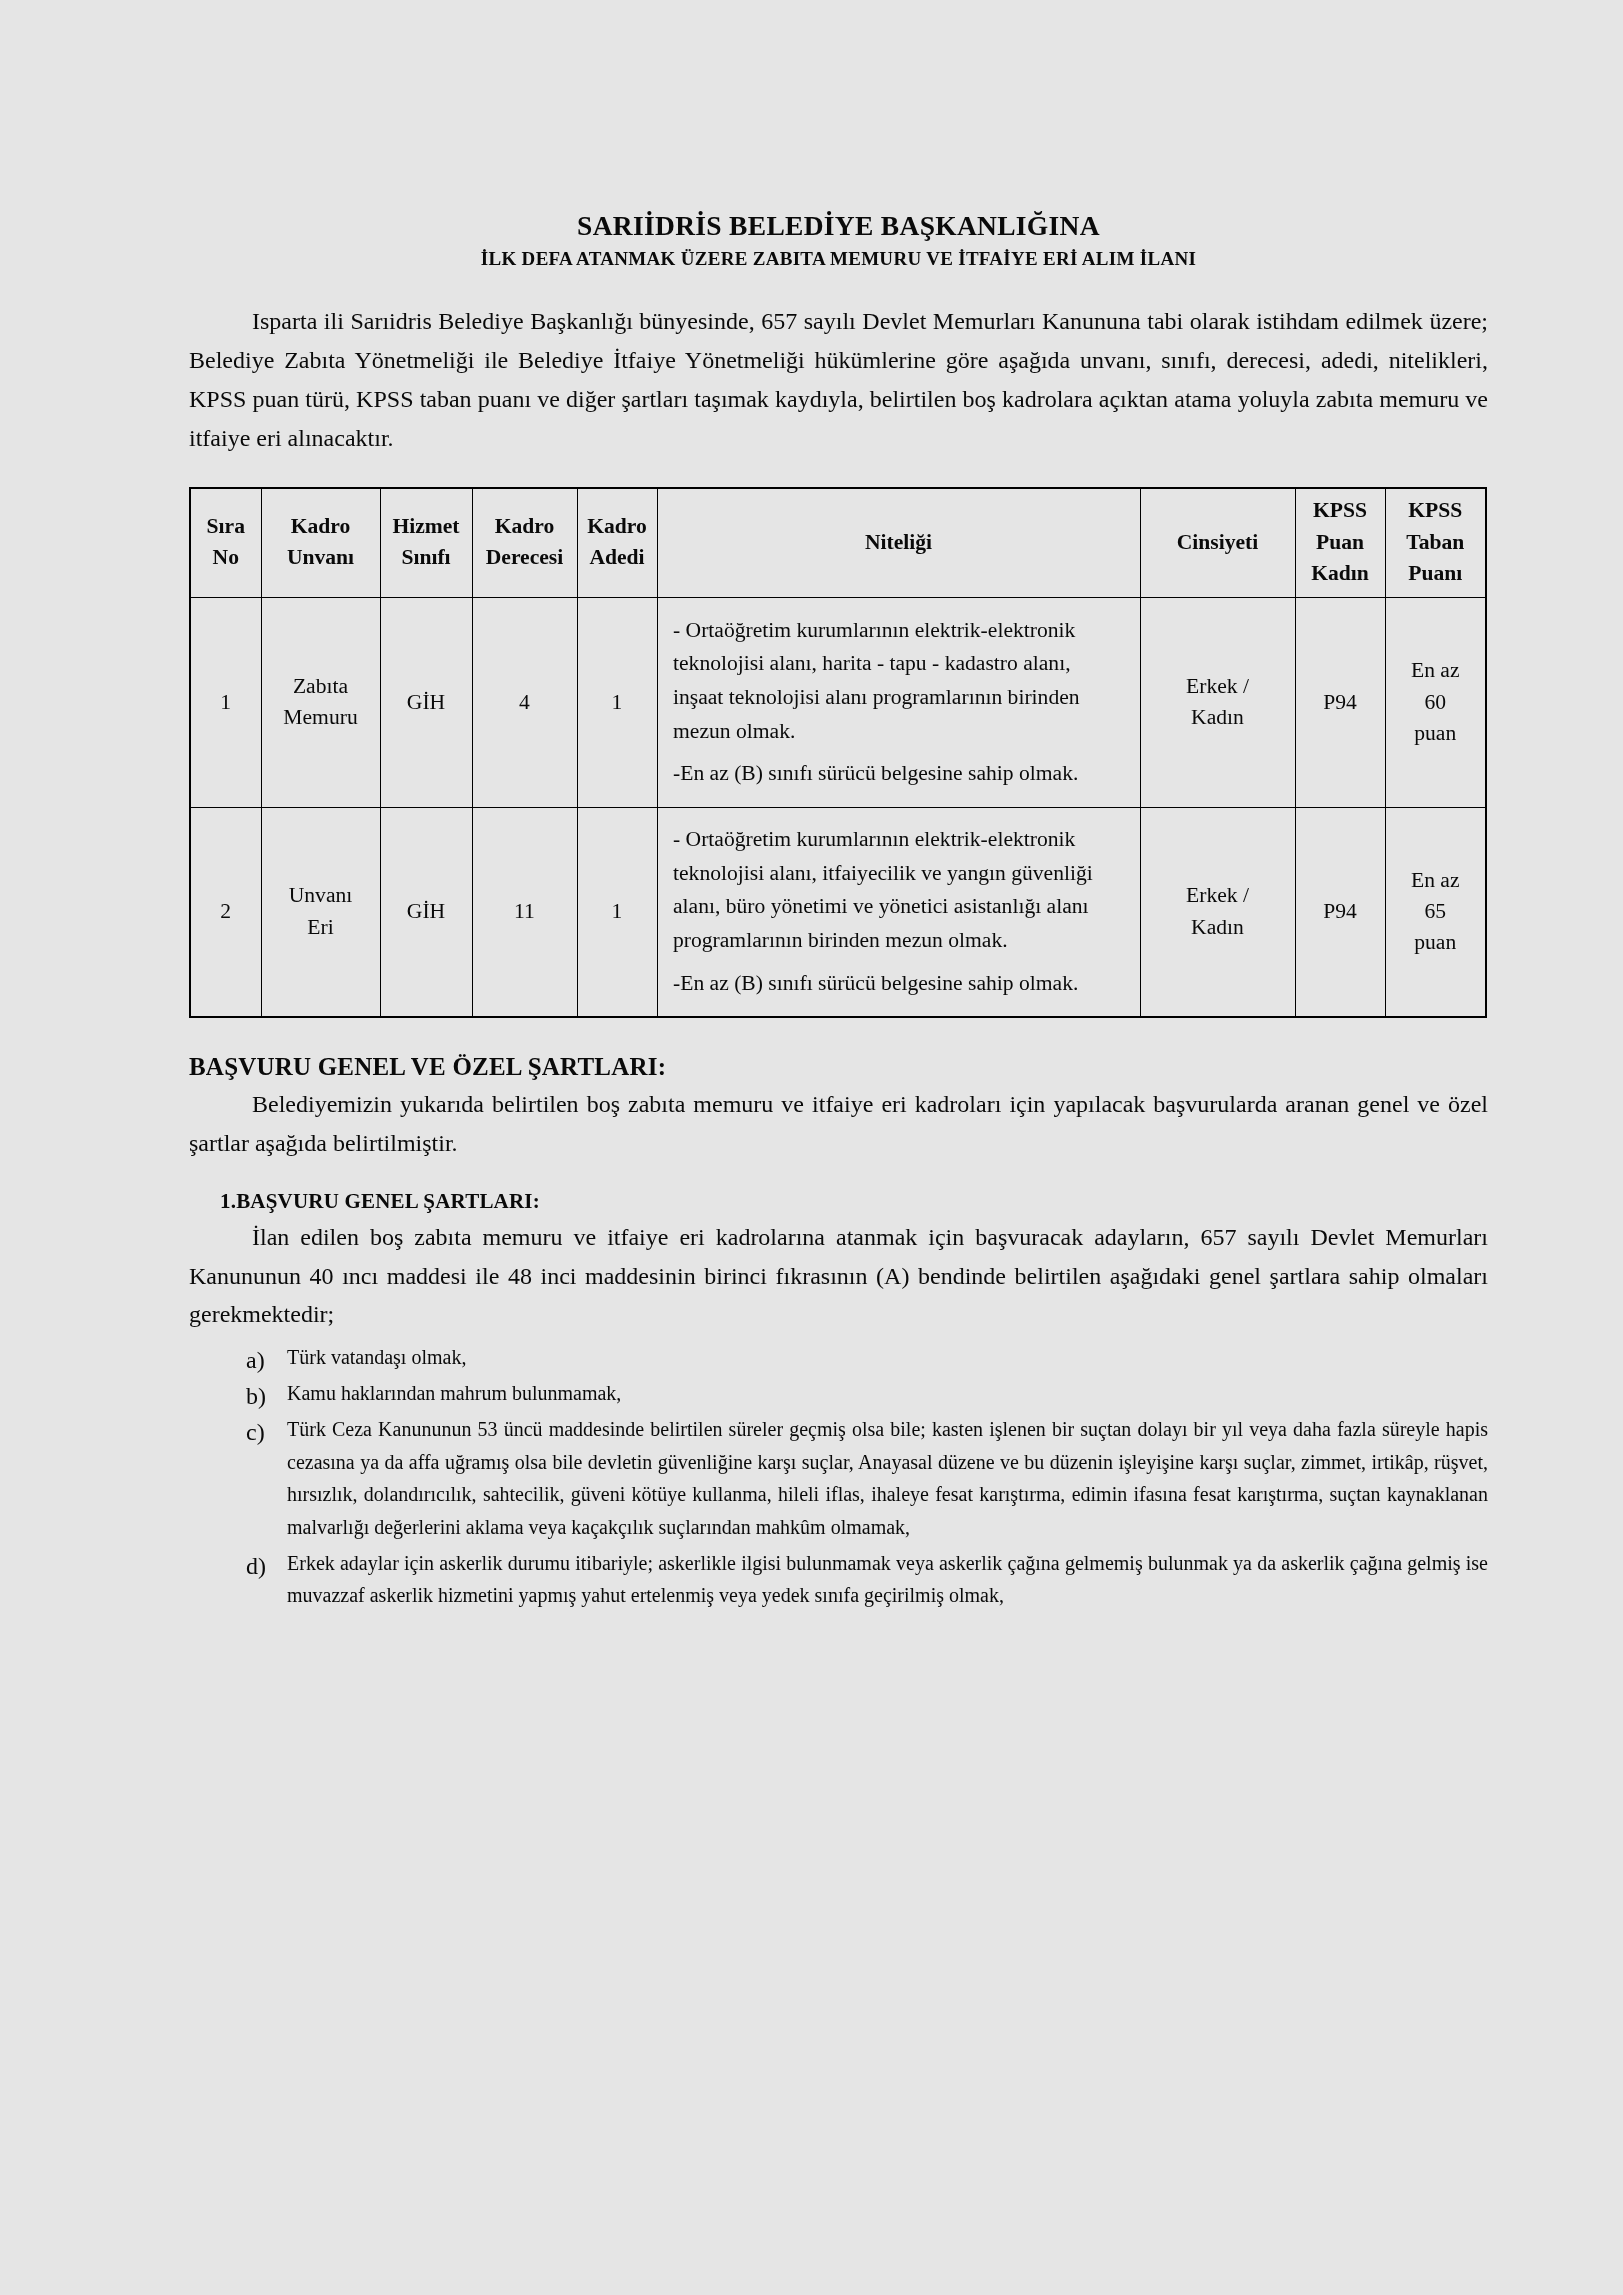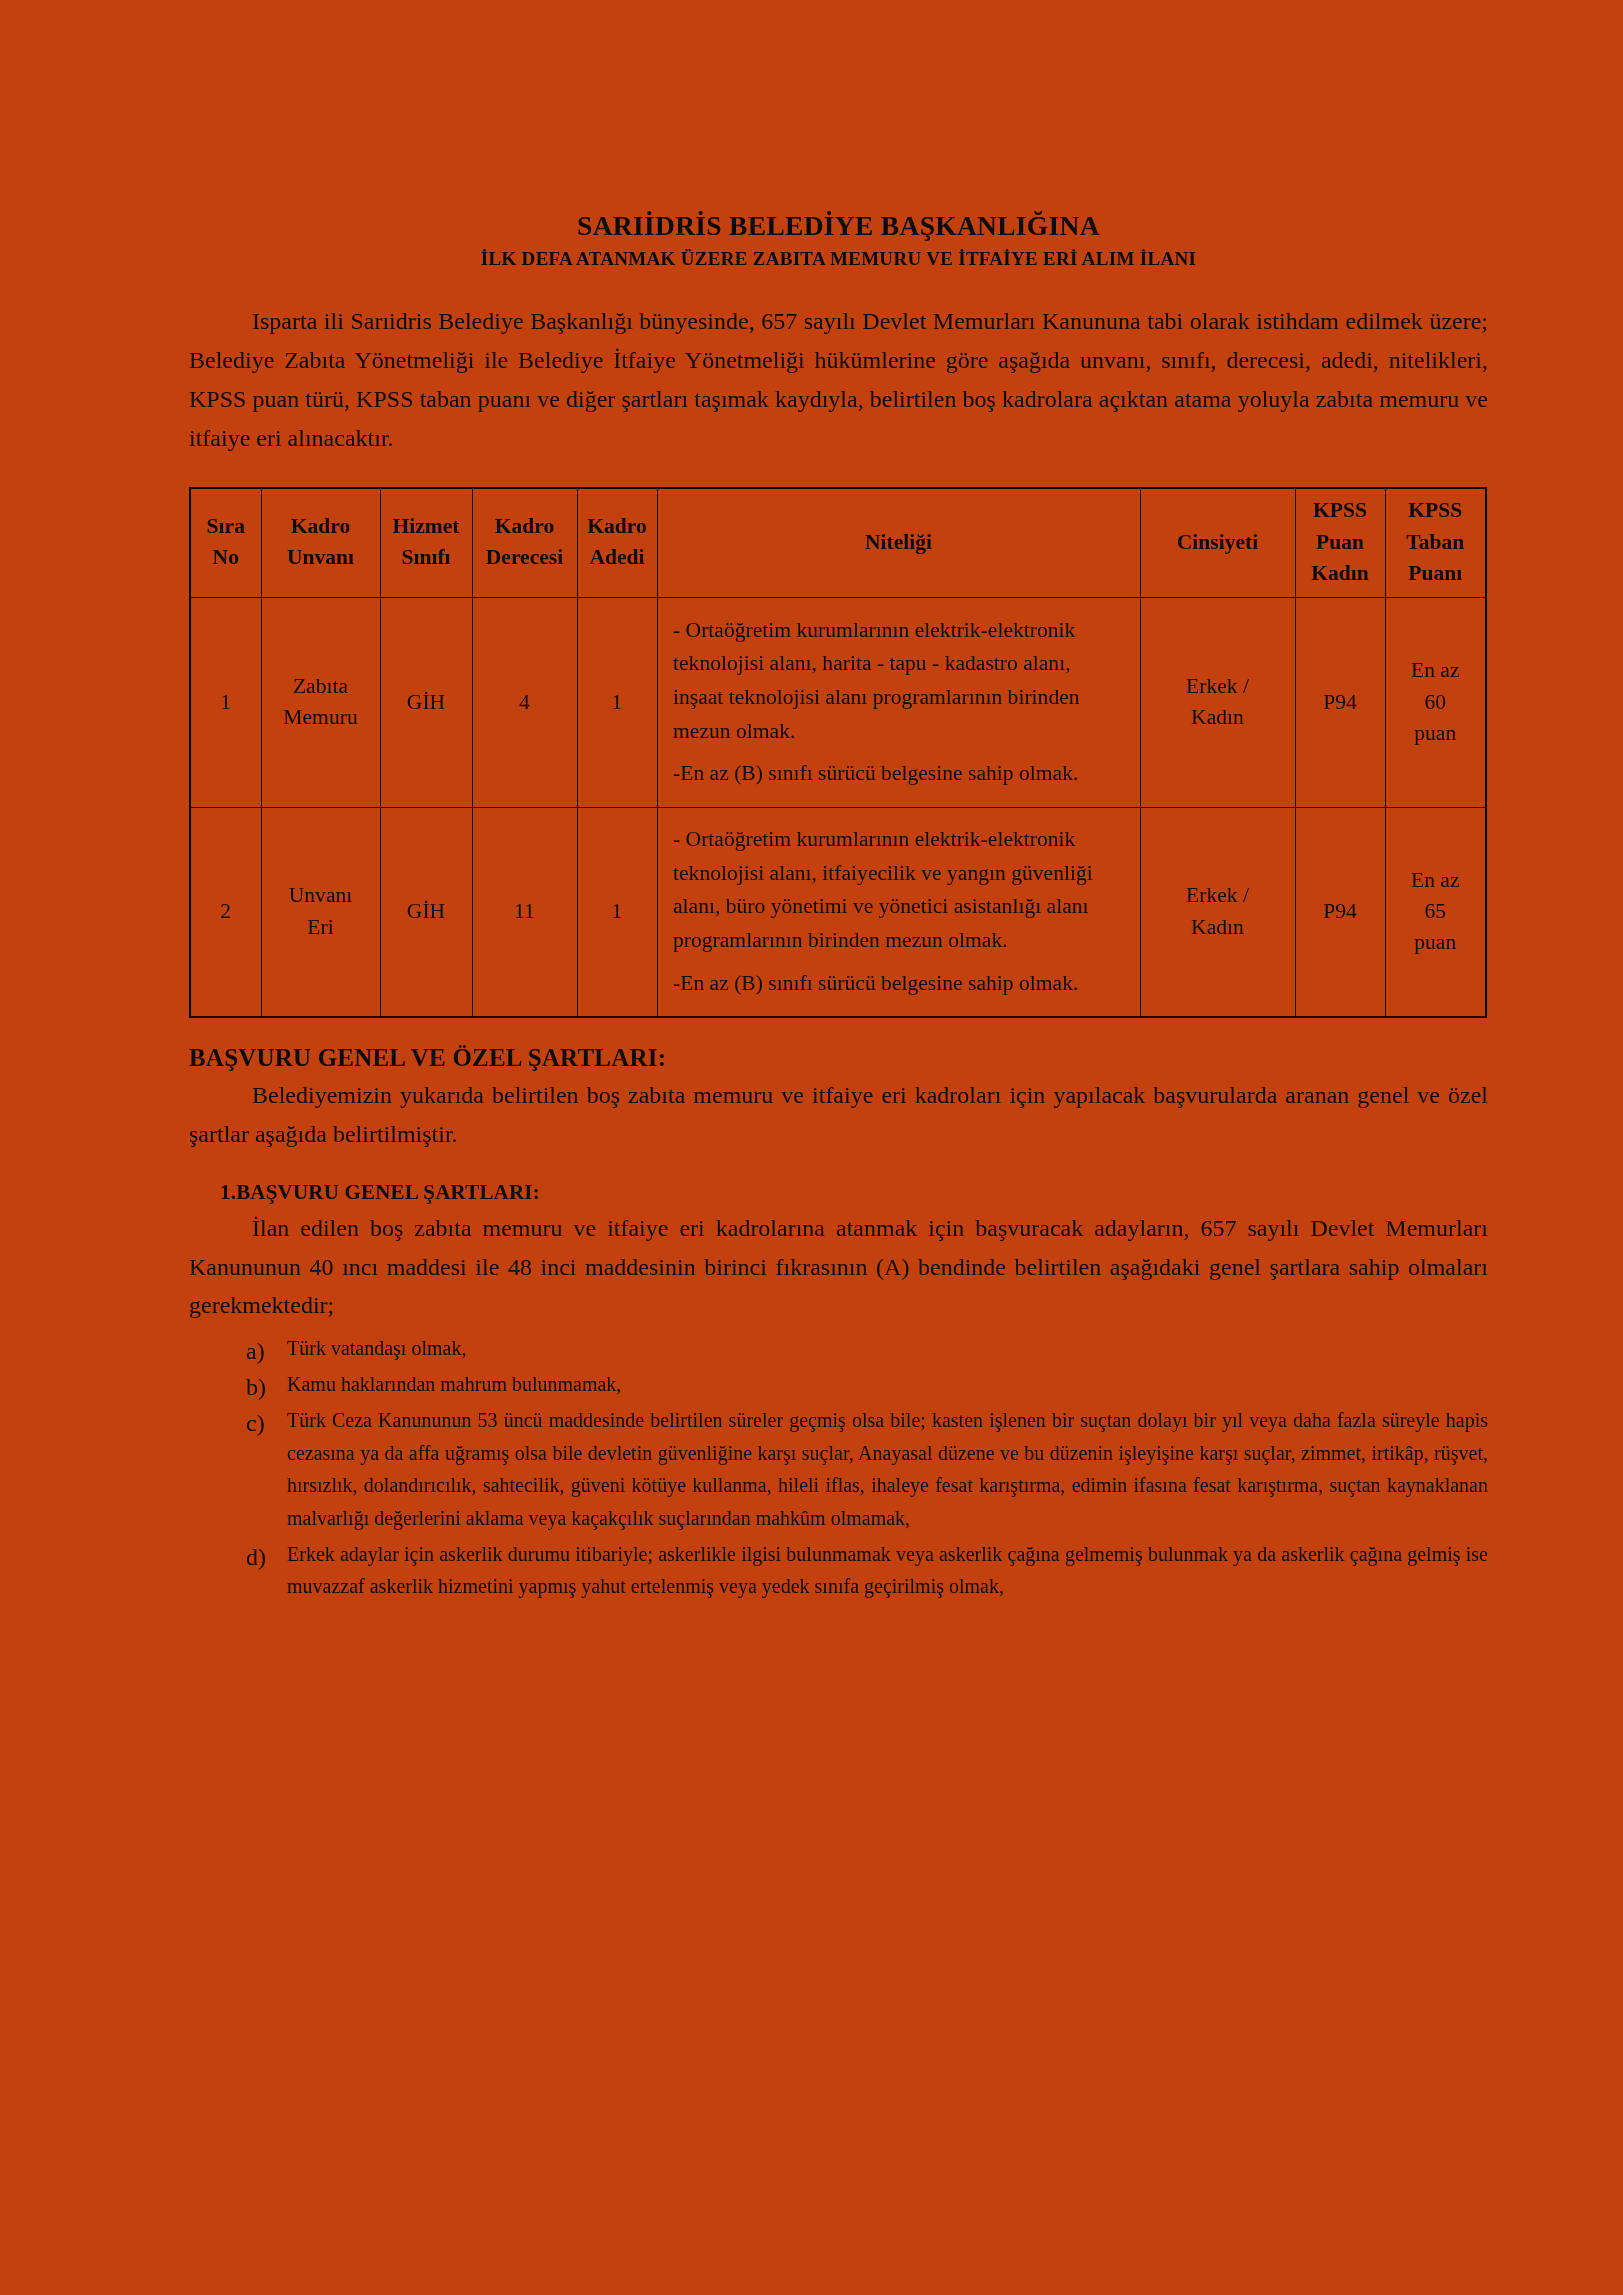--- a/index.html
+++ b/index.html
@@ -5,21 +5,21 @@
 <style>
   html, body {
     margin: 0;
     padding: 0;
     background: #ffffff;
   }
   .page {
     position: relative;
     width: 1623px;
     height: 2295px;
-    background: #c2410c;
+    background: #e5e5e5;
     font-family: "Liberation Serif", "DejaVu Serif", serif;
     color: #0a0a0a;
     box-sizing: border-box;
     overflow: hidden;
   }
   .content {
     position: absolute;
     left: 189px;
     top: 0;
     width: 1299px;
@@ -99,21 +99,21 @@
   .col-kpsst    { width: 90px; }
   .col-kpssp    { width: 101px; }
   .nitelik p { margin: 9px; }
   .nitelik p + p { margin-top: 1.3px; }
   .stack { display: block; line-height: 1.45; }
 
   
   .heading-bold {
     font-size: 25px;
     font-weight: bold;
-    margin-top: 26px;
+    margin-top: 35px;
     letter-spacing: 0.2px;
   }
   .heading-sub {
     font-size: 21px;
     font-weight: bold;
     margin-top: 26px;
     margin-left: 31px;
     letter-spacing: 0.2px;
   }
   .para {

